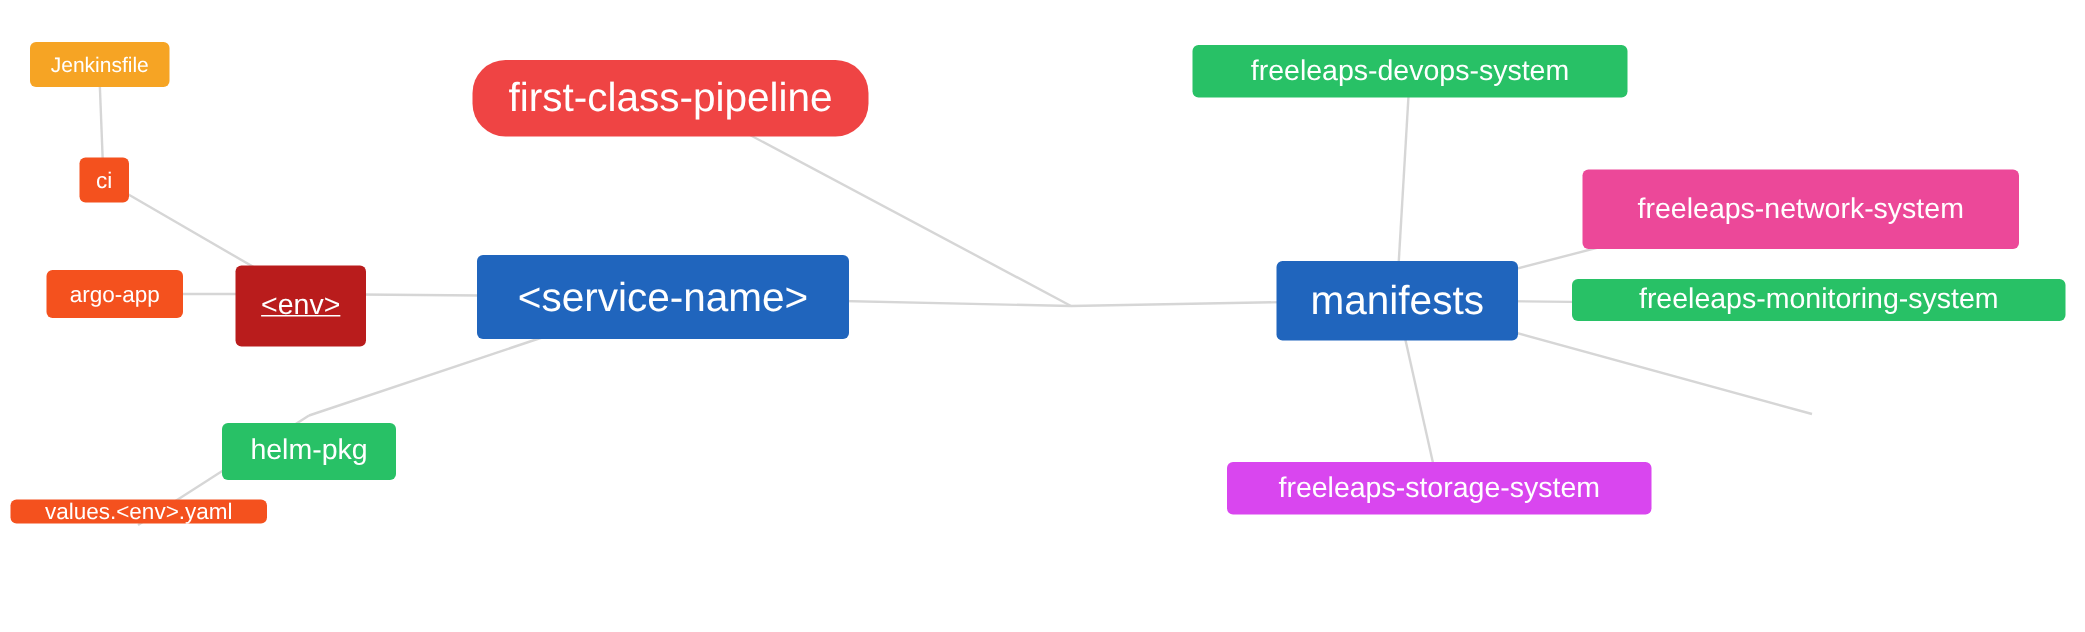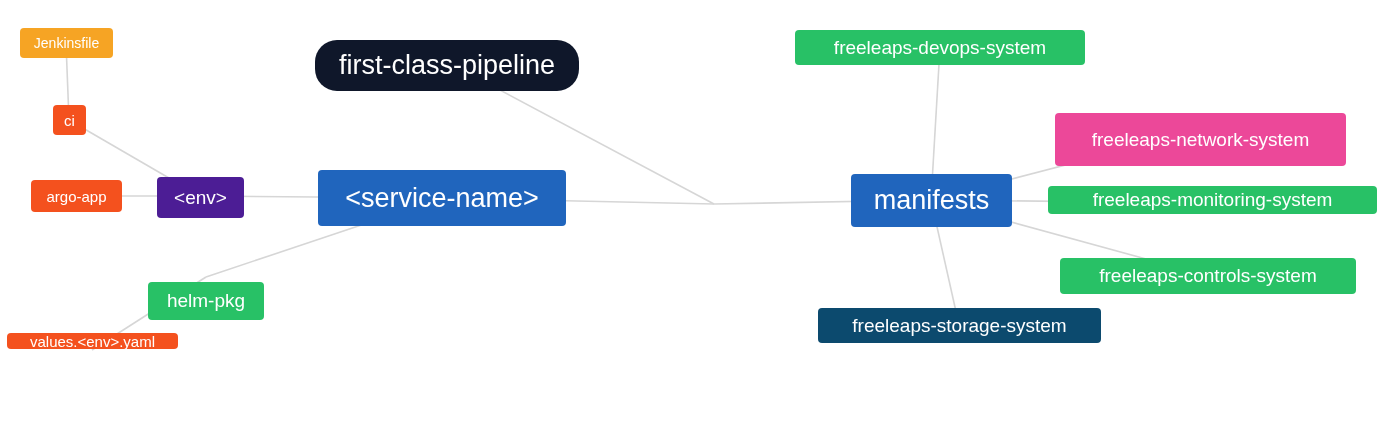--- a/index.html
+++ b/index.html
@@ -60,36 +60,35 @@
     <line class="edge" x1="931" y1="200" x2="1208" y2="276" style="stroke: rgb(214, 214, 214);"></line>
     <line class="edge" x1="931" y1="200" x2="959" y2="325" style="stroke: rgb(214, 214, 214);"></line>
   </svg>
 
   <div class="node fs-xs" style="left: 20px; top: 28px; width: 93px; height: 30px; background-color: rgb(246, 164, 36);">Jenkinsfile</div>
 
   <div class="node fs-sm" style="left: 53px; top: 105px; width: 33px; height: 30px; background-color: rgb(244, 81, 30);">ci</div>
 
   <div class="node fs-sm" style="left: 31px; top: 180px; width: 91px; height: 32px; background-color: rgb(244, 81, 30);">argo-app</div>
 
-  <div class="node fs-md" style="left: 157px; top: 177px; width: 87px; height: 41px; background-color: #4c1d95;">&lt;env&gt;</div>
+  <div class="node fs-md" style="left: 157px; top: 177px; width: 87px; height: 54px; background-color: #b91c1c; text-decoration: underline;">&lt;env&gt;</div>
 
-  <div class="node fs-lg" style="left: 315px; top: 40px; width: 264px; height: 51px; background-color: #0f172a; border-radius: 22px;">first-class-pipeline</div>
+  <div class="node fs-lg" style="left: 315px; top: 40px; width: 264px; height: 51px; background-color: #ef4444; border-radius: 22px;">first-class-pipeline</div>
 
   <div class="node fs-lg" style="left: 318px; top: 170px; width: 248px; height: 56px; background-color: rgb(32, 101, 189); text-align: center;">&lt;service-name&gt;</div>
 
 
   <div class="node fs-md" style="left: 148px; top: 258px; width: 116px; height: 38px; background-color: rgb(40, 193, 102); margin-top: 24px;">helm-pkg</div>
 
   <div class="node fs-sm" style="left: 7px; top: 333px; width: 171px; height: 16px; background-color: rgb(244, 81, 30);">values.&lt;env&gt;.yaml</div>
 
   <div class="node fs-lg" style="left: 851px; top: 174px; width: 161px; height: 53px; background-color: rgb(32, 101, 189);">manifests</div>
 
   <div class="node fs-md" style="left: 795px; top: 30px; width: 290px; height: 35px; background-color: rgb(40, 193, 102);">freeleaps-devops-system</div>
 
   <div class="node fs-md" style="left: 1055px; top: 113px; width: 291px; height: 53px; background-color: #ec4899;">freeleaps-network-system</div>
 
   <div class="node fs-md" style="left: 1048px; top: 186px; width: 329px; height: 28px; background-color: rgb(40, 193, 102);">freeleaps-monitoring-system</div>
 
-  <div class="node fs-md" style="left: 1060px; top: 258px; width: 296px; height: 36px; background-color: rgb(40, 193, 102);">freeleaps-controls-system</div>
 
-  <div class="node fs-md" style="left: 818px; top: 308px; width: 283px; height: 35px; background-color: #0c4a6e;">freeleaps-storage-system</div>
+  <div class="node fs-md" style="left: 818px; top: 308px; width: 283px; height: 35px; background-color: #d946ef;">freeleaps-storage-system</div>
 
 </div>
 
 </body></html>

